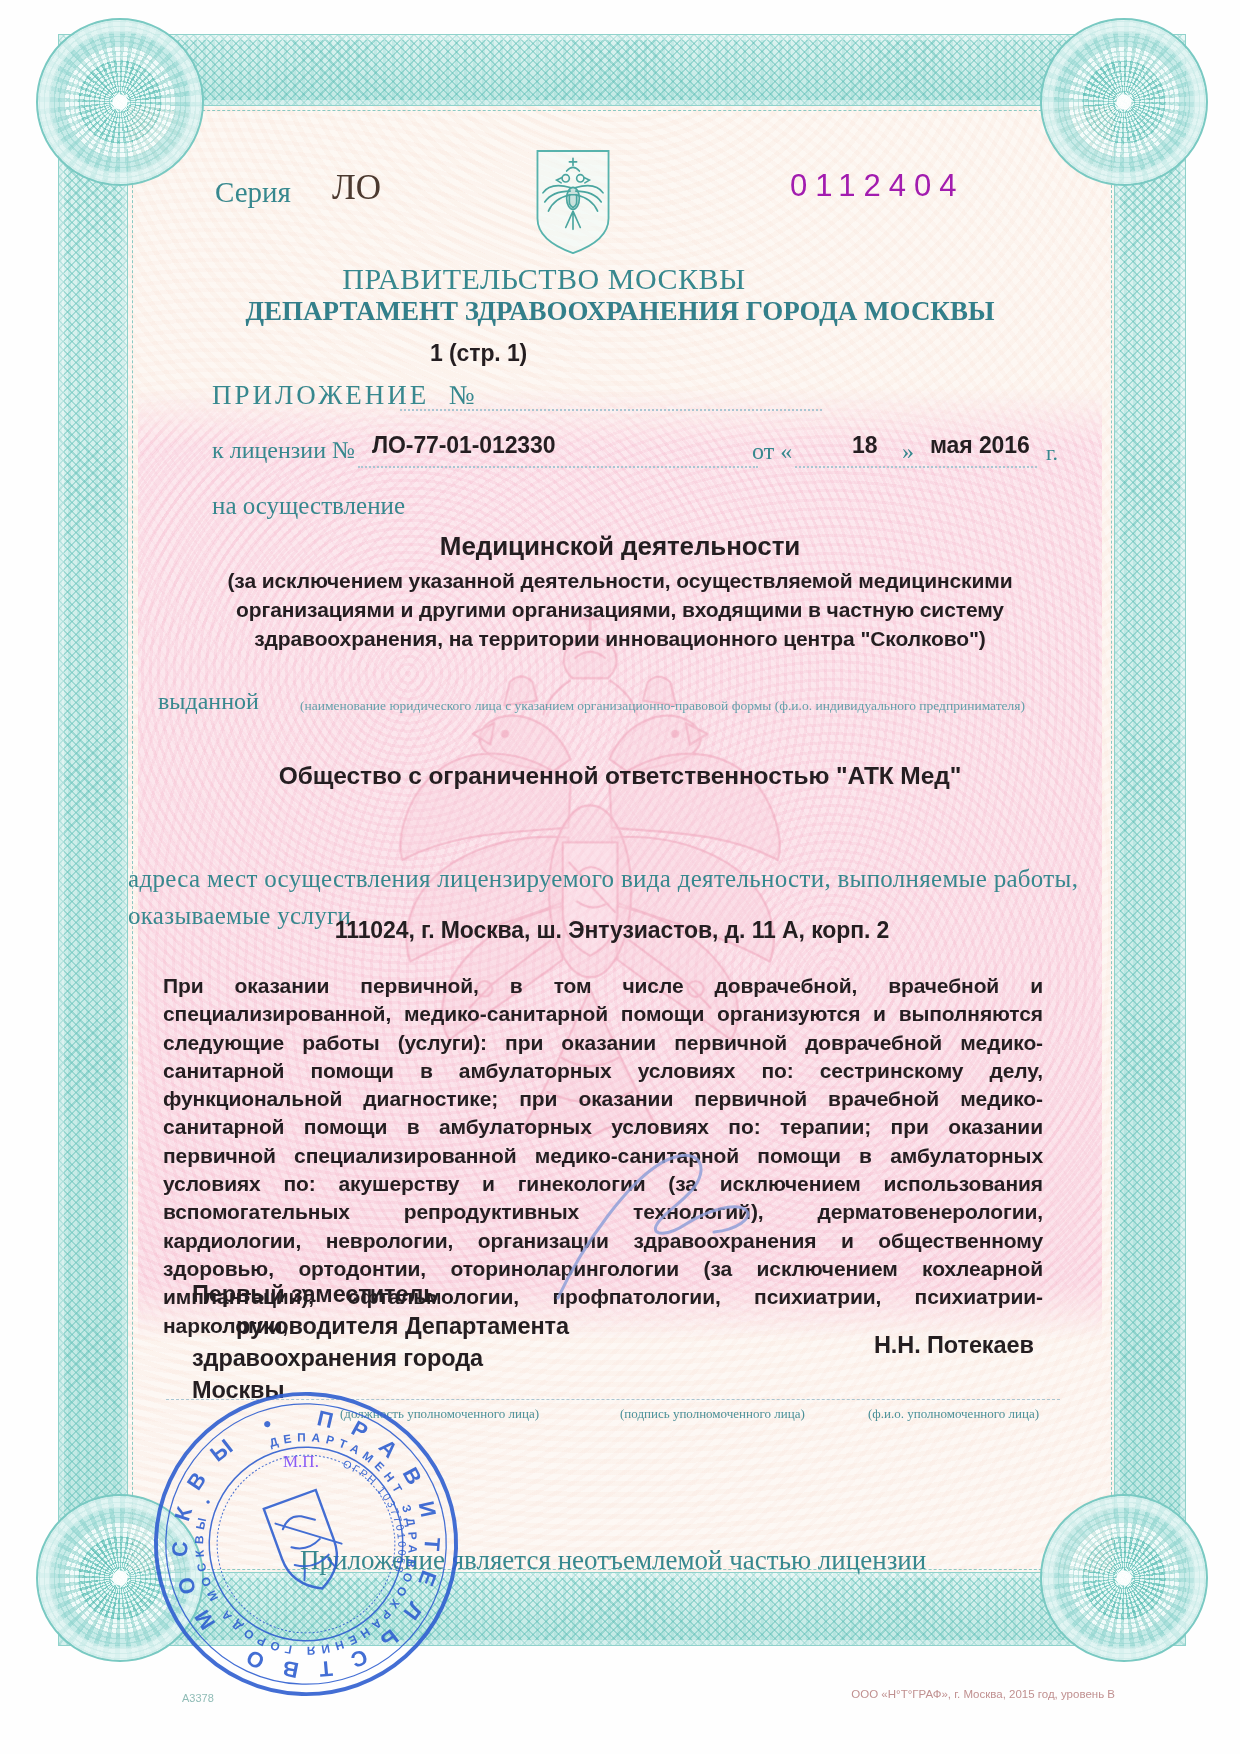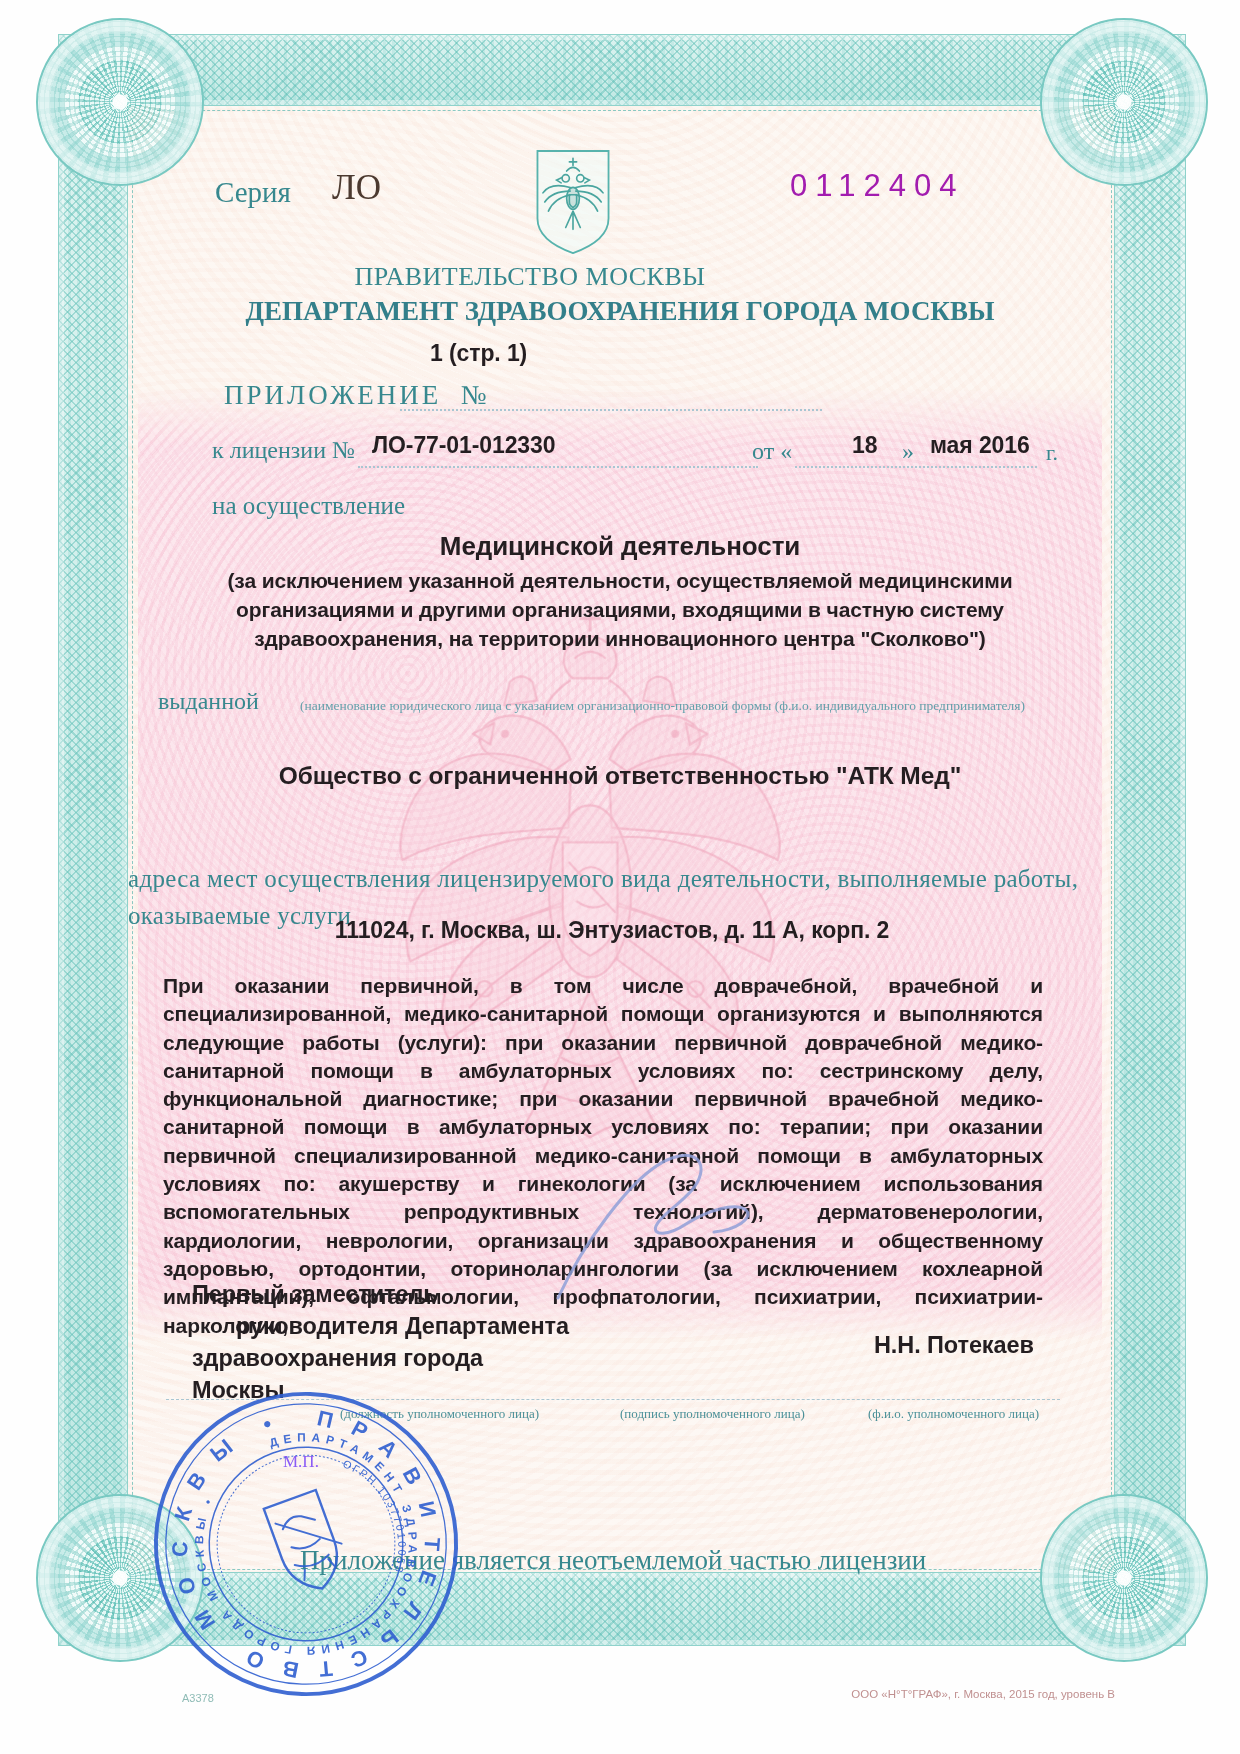--- a/index.html
+++ b/index.html
@@ -113,24 +113,24 @@
       <path d="M42,44 Q20,38 12,50 M42,48 Q22,48 14,60 M42,52 Q24,56 18,70"></path>
       <path d="M48,44 Q70,38 78,50 M48,48 Q68,48 76,60 M48,52 Q66,56 72,70"></path>
       <ellipse cx="45" cy="56" rx="7" ry="12" fill="rgba(74,165,159,.25)"></ellipse>
       <path d="M41,52 h8 v8 q0,4 -4,6 q-4,-2 -4,-6 Z"></path>
       <path d="M45,70 l-8,18 M45,70 l8,18 M45,70 v20"></path>
     </g>
   </svg>
 
   <div class="t serial" style="left:790px;top:168px;font-size:31px;">0112404</div>
 
-  <div class="t teal center" style="left:121px;top:262px;width:818px;font-size:26px;letter-spacing:.5px;">ПРАВИТЕЛЬСТВО МОСКВЫ</div>
+  <div class="t teal center" style="left:135px;top:262px;width:818px;font-size:30px;letter-spacing:.5px;">ПРАВИТЕЛЬСТВО МОСКВЫ</div>
   <div class="t teal center" style="left:125px;top:296px;width:990px;font-size:27px;font-weight:700;color:#337f8a;">ДЕПАРТАМЕНТ ЗДРАВООХРАНЕНИЯ ГОРОДА МОСКВЫ</div>
 
-  <div class="t teal pre" style="left:212px;top:380px;font-size:27px;letter-spacing:3px;margin-left:12px;">ПРИЛОЖЕНИЕ  №</div>
+  <div class="t teal pre" style="left:212px;top:380px;font-size:27px;letter-spacing:3px;">ПРИЛОЖЕНИЕ  №</div>
   <div class="t ink" style="left:430px;top:340px;font-size:23px;">1 (стр. 1)</div>
   <div class="dots" style="left:400px;top:408px;width:422px;"></div>
 
   <div class="t teal pre" style="left:212px;top:437px;font-size:24px;">к лицензии №</div>
   <div class="t ink" style="left:372px;top:432px;font-size:23px;">ЛО-77-01-012330</div>
   <div class="dots" style="left:358px;top:465px;width:400px;"></div>
   <div class="t teal pre" style="left:752px;top:438px;font-size:24px;">от «</div>
   <div class="t ink" style="left:852px;top:432px;font-size:23px;">18</div>
   <div class="t teal" style="left:902px;top:438px;font-size:24px;">»</div>
   <div class="t ink" style="left:930px;top:432px;font-size:23px;">мая 2016</div>

